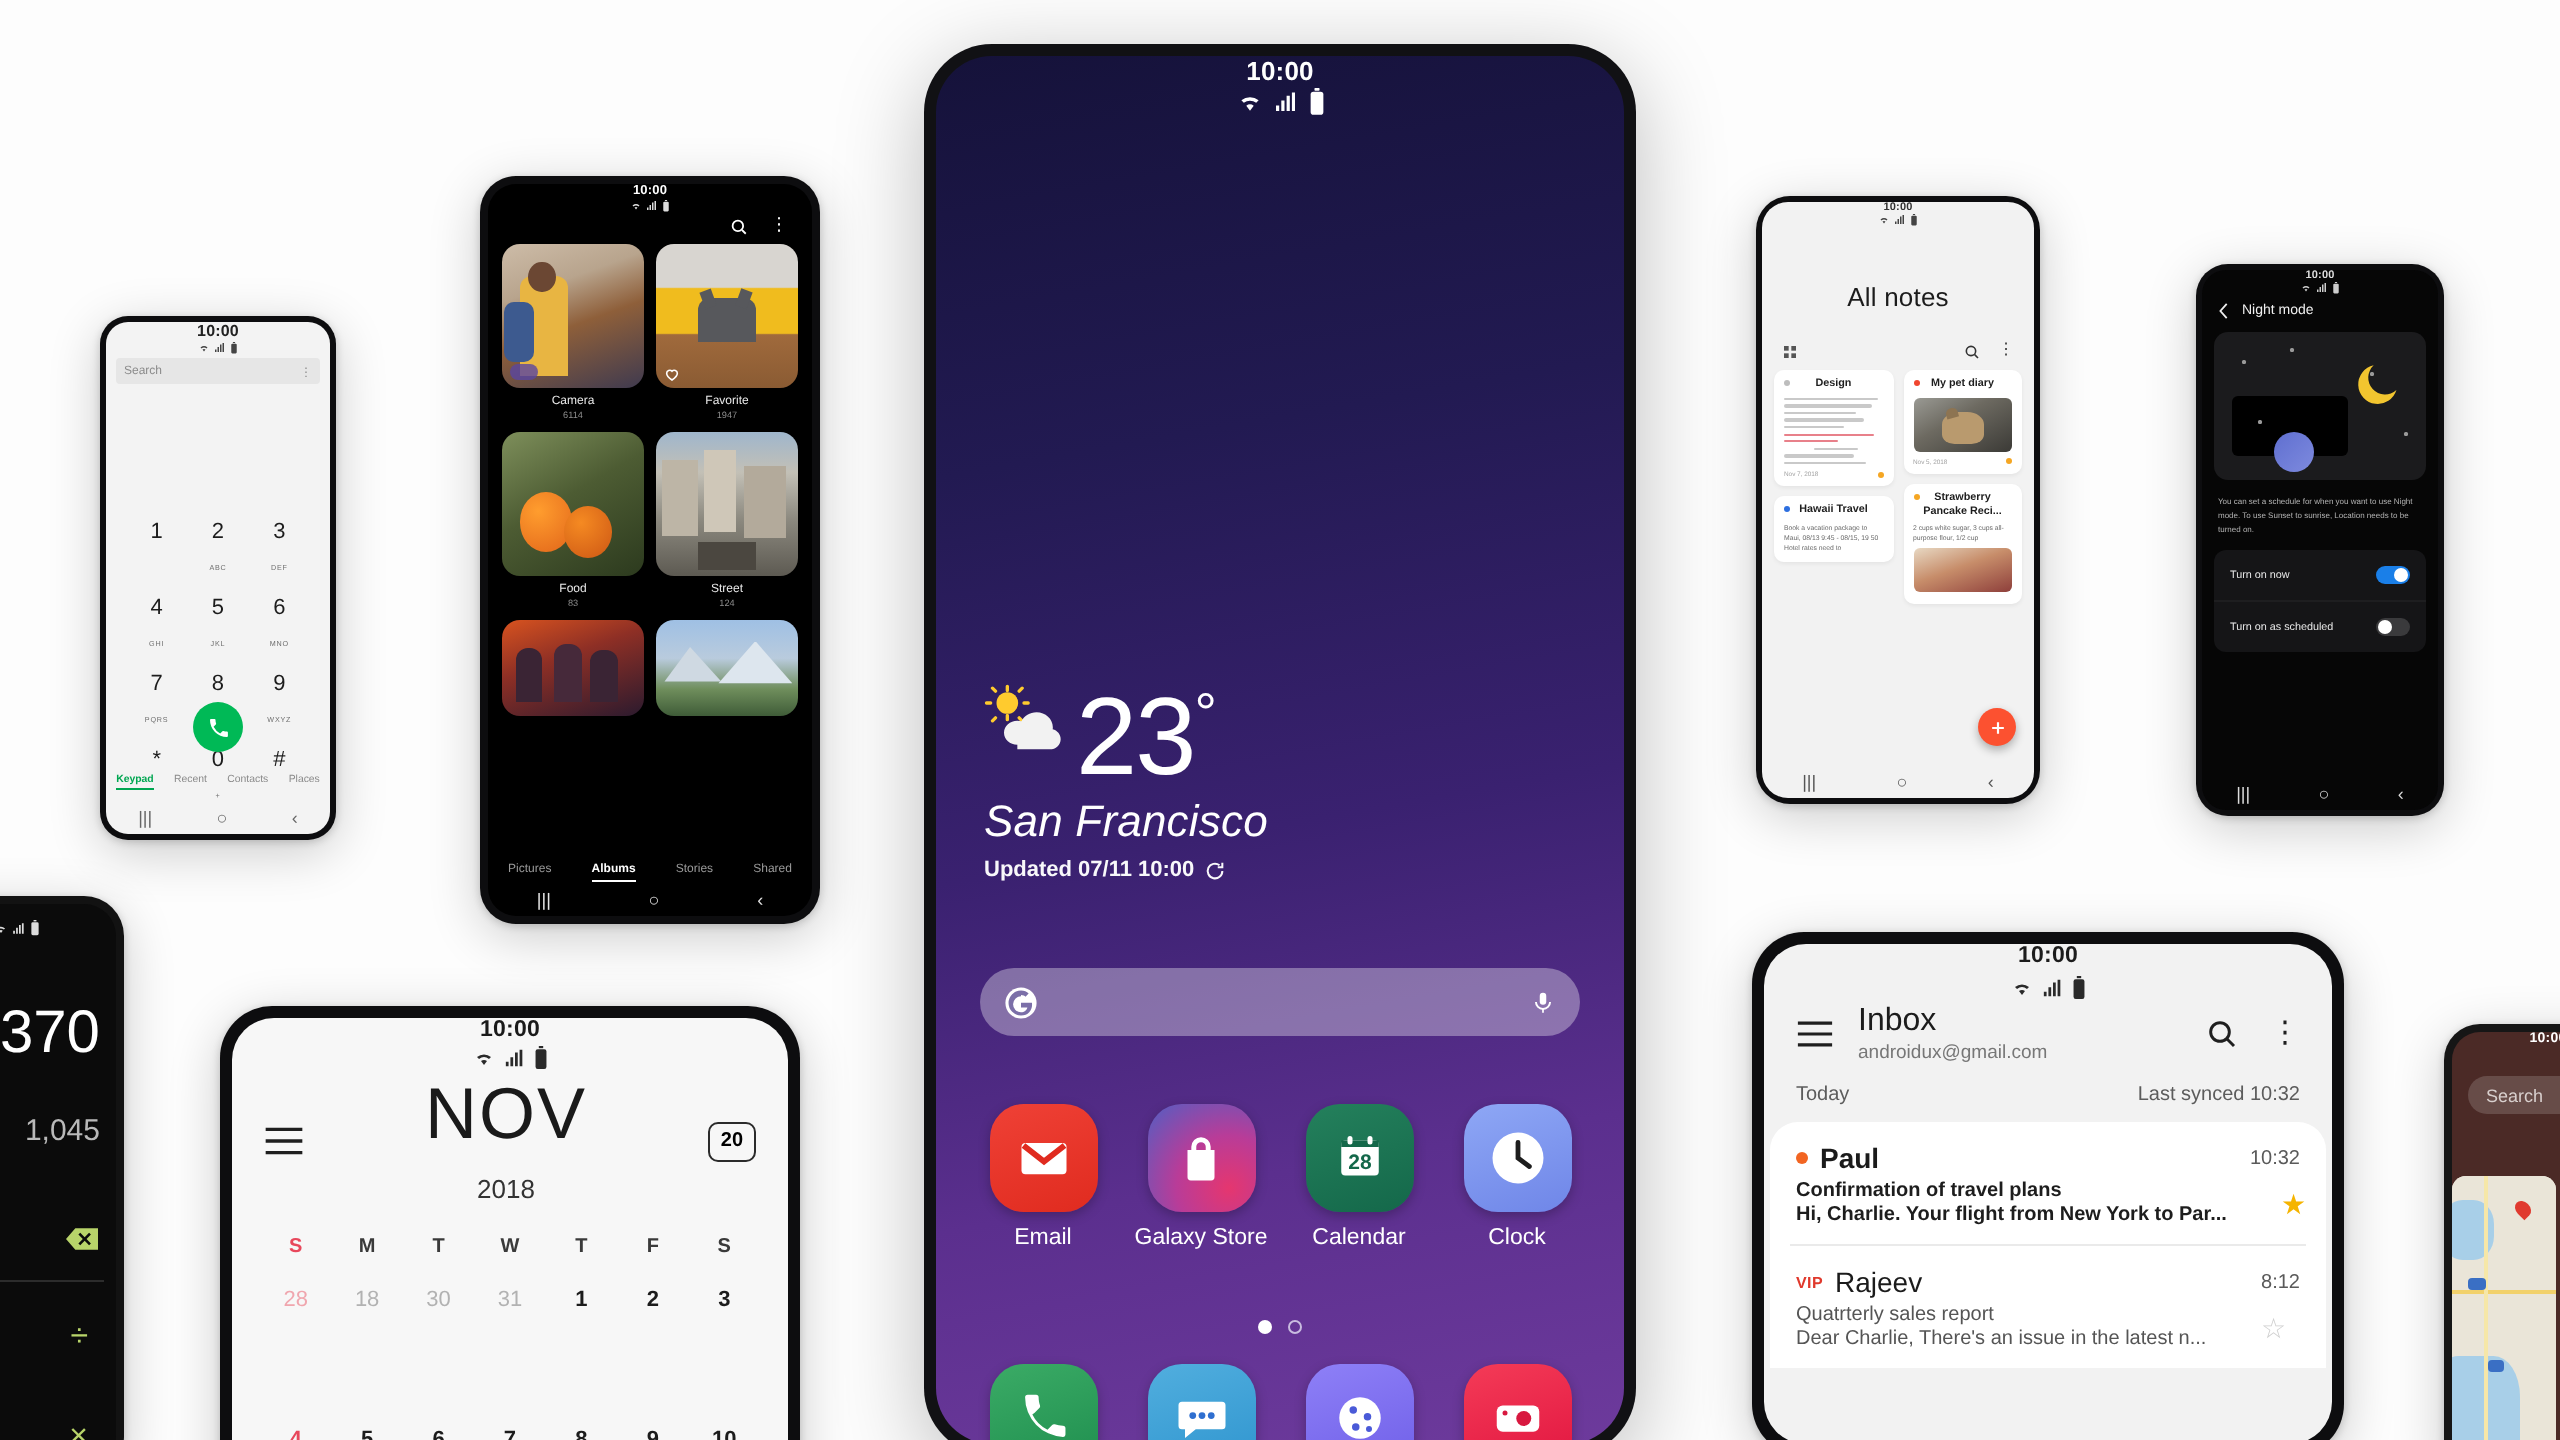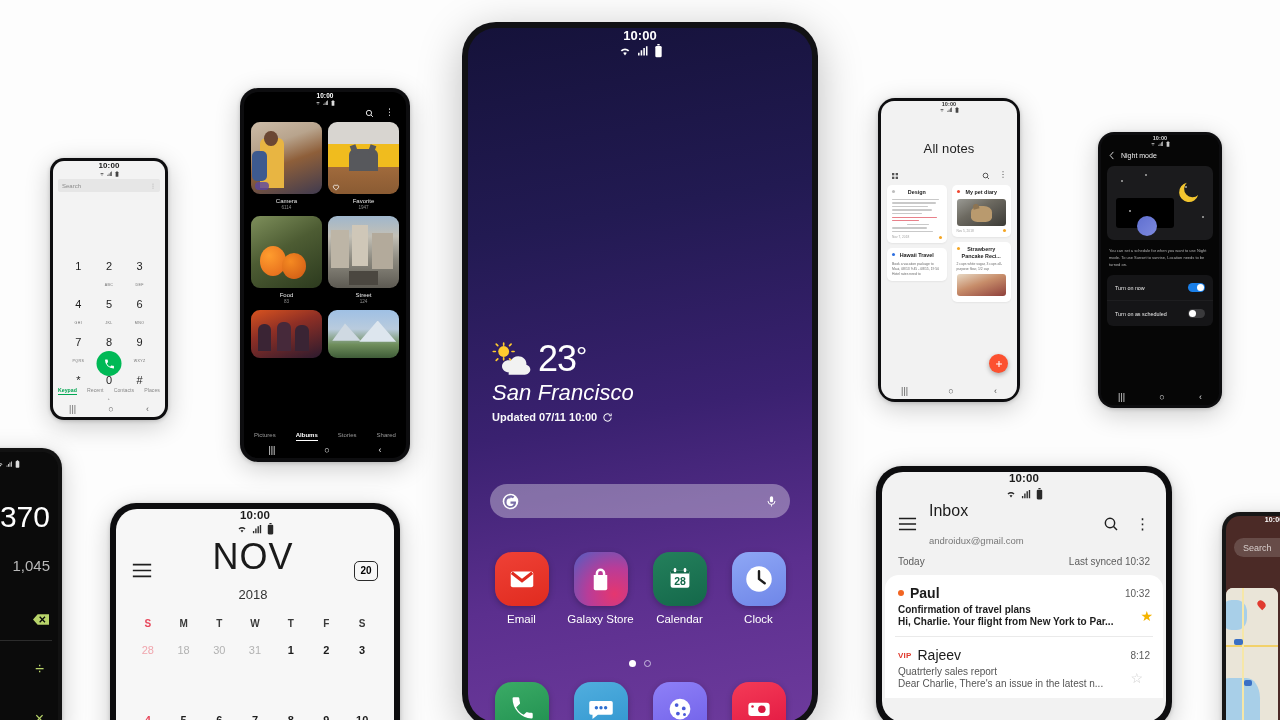--- a/index.html
+++ b/index.html
@@ -29,21 +29,21 @@
   
   #hero { left: 462px; top: 22px; width: 356px; height: 706px; border-radius: 34px;
           background:#111114; box-shadow: 0 10px 44px rgba(0,0,0,.26); }
   #hero .screen { inset: 6px; border-radius: 28px;
     background: linear-gradient(170deg,#15123a 0%, #221a52 28%, #3a2170 55%, #5b2f8e 78%, #6d3a9c 100%); }
   #hero .statusbar { height: 30px; padding: 0 20px; font-size: 13px; color:#fff; font-weight:700;}
   #hero .sb-icons { gap:5px; }
 
   .weather { position:absolute; left:24px; top:314px; color:#fff; }
   .w-top { display:flex; align-items:flex-start; gap:6px; }
-  .w-temp { font-size:36px; font-weight:300; line-height:.95; letter-spacing:-1px; }
+  .w-temp { font-size:55px; font-weight:300; line-height:.95; letter-spacing:-1px; }
   .w-city { font-size:22px; font-weight:400; margin-top:4px; letter-spacing:.1px;font-style:italic;}
   .w-upd  { font-size:11px; font-weight:700; margin-top:5px; display:flex; align-items:center; gap:5px; opacity:.97;}
 
   .gsearch { position:absolute; left:22px; right:22px; top:456px; height:34px; border-radius:18px;
              background: rgba(255,255,255,.34); display:flex; align-items:center; padding:0 12px;
              justify-content:space-between; }
 
   .appgrid { position:absolute; left:14px; right:14px; top:524px;
              display:grid; grid-template-columns: repeat(4,1fr); row-gap: 4px; }
   .app { display:flex; flex-direction:column; align-items:center; }
@@ -158,21 +158,21 @@
   .tgl.off{ background:#3a3a3c; }
   .tgl i { position:absolute; top:1px; width:7px; height:7px; border-radius:50%; background:#fff; }
   .tgl.on i { right:1px; } .tgl.off i { left:1px; }
 
   
   #email { left: 876px; top: 466px; width: 296px; height: 262px; border-radius:26px; }
   #email .screen { inset:6px; border-radius:21px; background:#f2f2f2; }
   #email .statusbar { height:28px; padding:0 16px; font-size:11.5px; color:#1c1c1c; }
   .em-head { display:flex; align-items:center; padding:2px 16px 10px; gap:12px; }
   .em-t1 { font-size:16px; color:#1c1c1c; line-height:1.15; }
-  .em-t2 { font-size:9.5px; color:#777; margin-top:15px; }
+  .em-t2 { font-size:9.5px; color:#777; margin-top:1px; }
   .em-hi { flex:1; }
   .em-acts { display:flex; align-items:center; gap:16px; }
   .em-sync { display:flex; justify-content:space-between; padding:0 16px 8px; font-size:10px; color:#5c5c5c;}
   .em-list { background:#fff; border-radius:14px 14px 0 0; margin:0 3px; padding:0 0; }
   .em-row { padding:10px 13px 9px; position:relative; }
   .em-row + .em-row { border-top:1px solid #eaeaea; margin:0 10px; padding-left:3px; padding-right:3px;}
   .em-r1 { display:flex; align-items:center; justify-content:space-between; }
   .em-from { font-size:14px; color:#1b1b1b; display:flex; align-items:center; gap:6px;}
   .em-unread { width:6px; height:6px; border-radius:50%; background:#f26522;}
   .em-vip { font-size:8px; font-weight:700; color:#e0392c; letter-spacing:.2px;}

